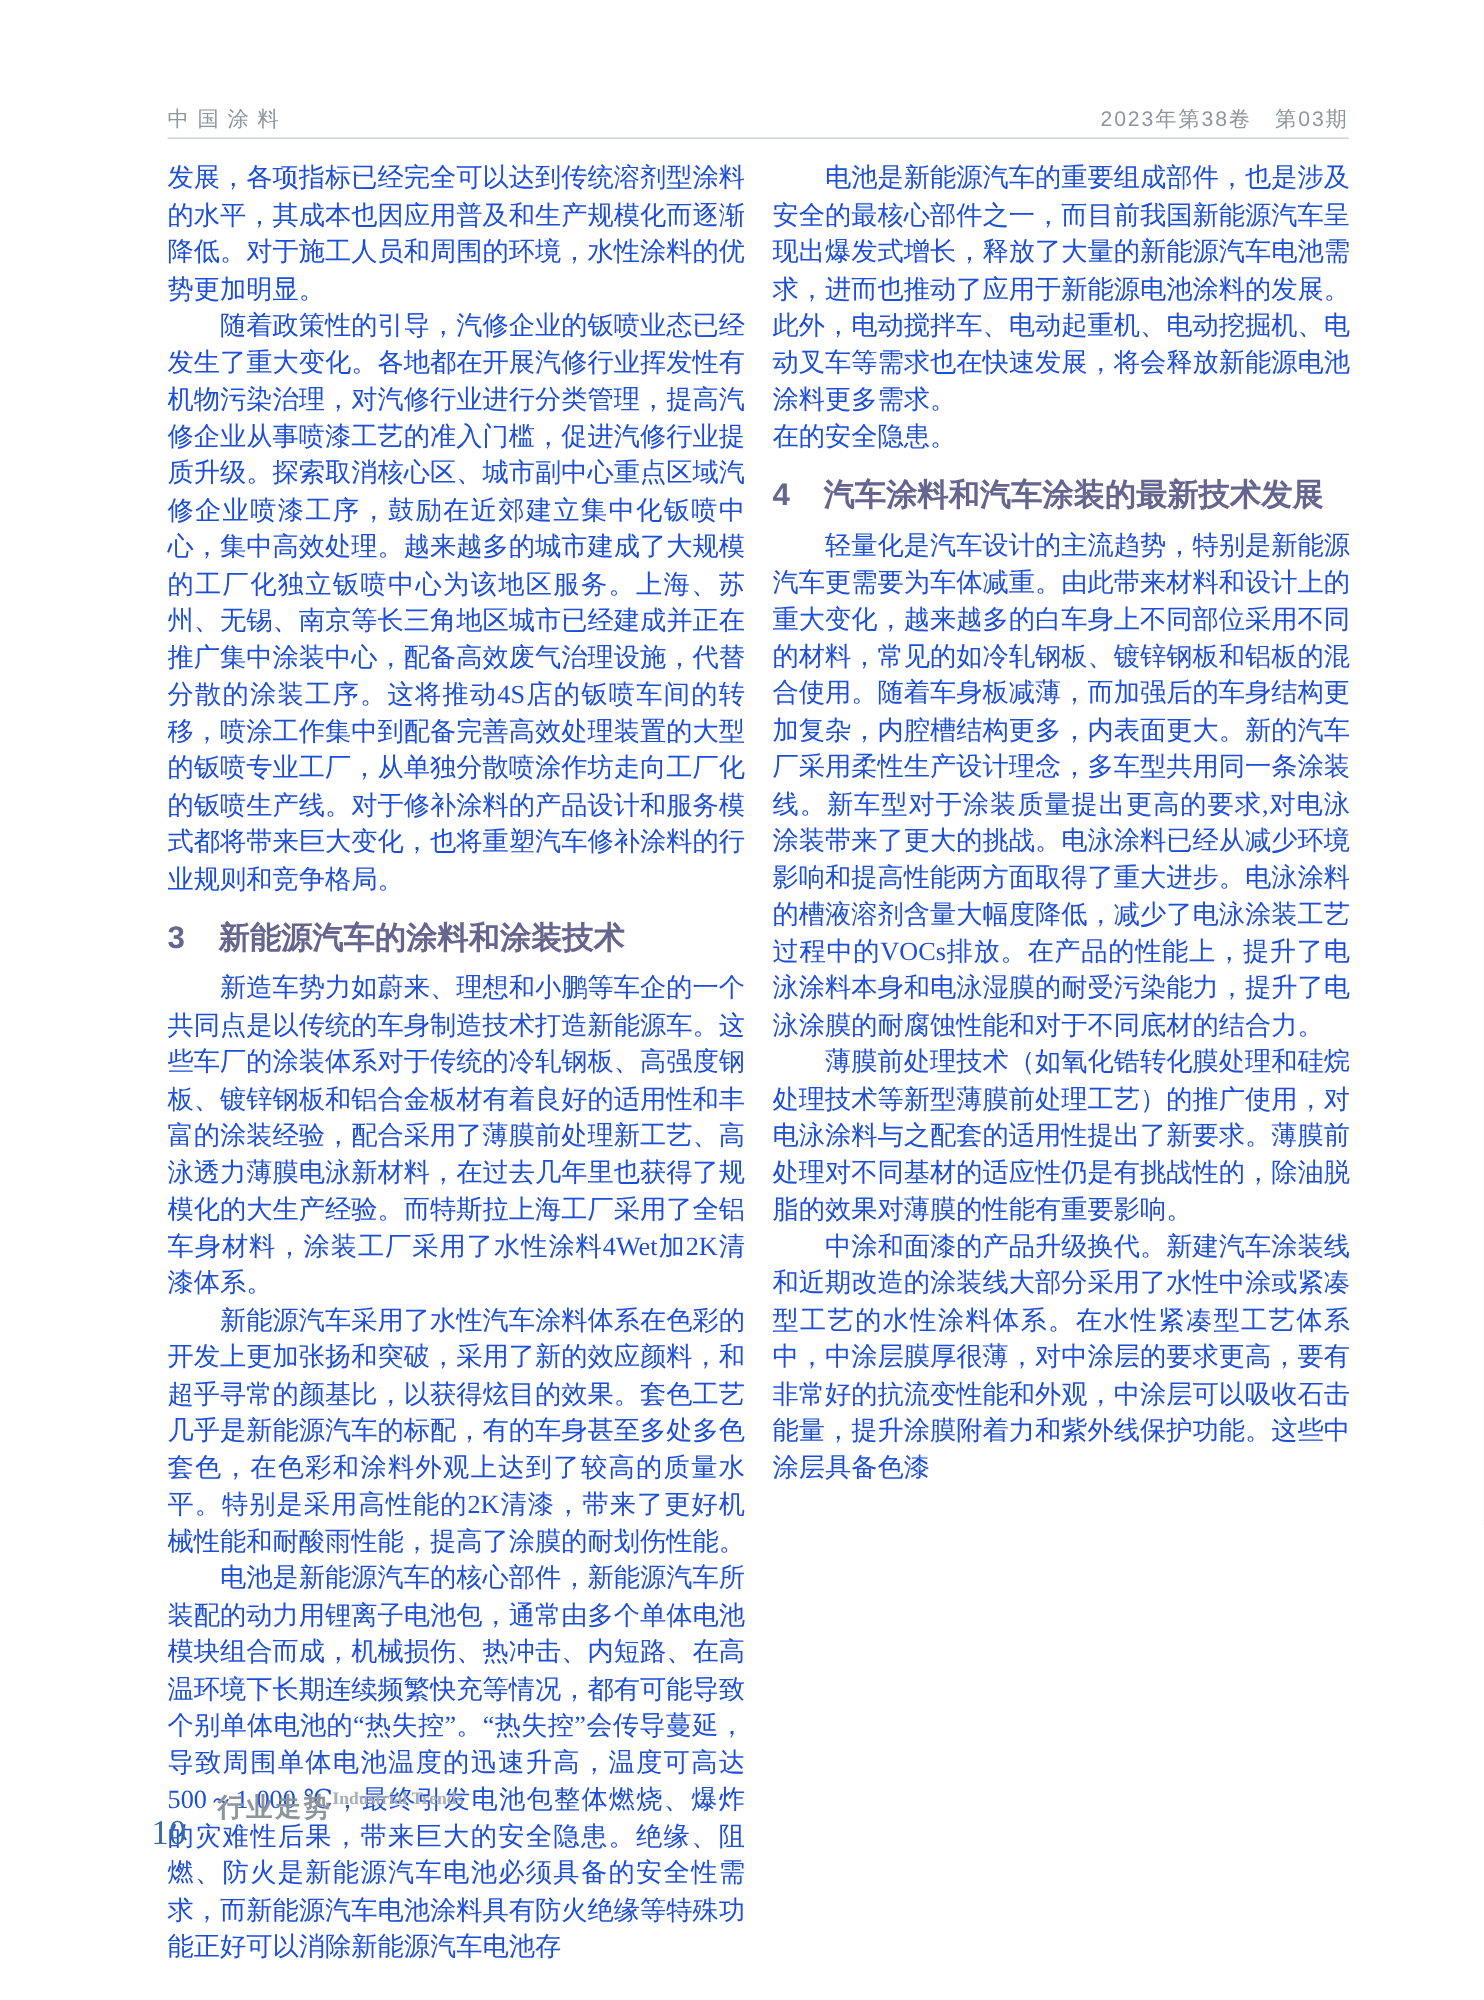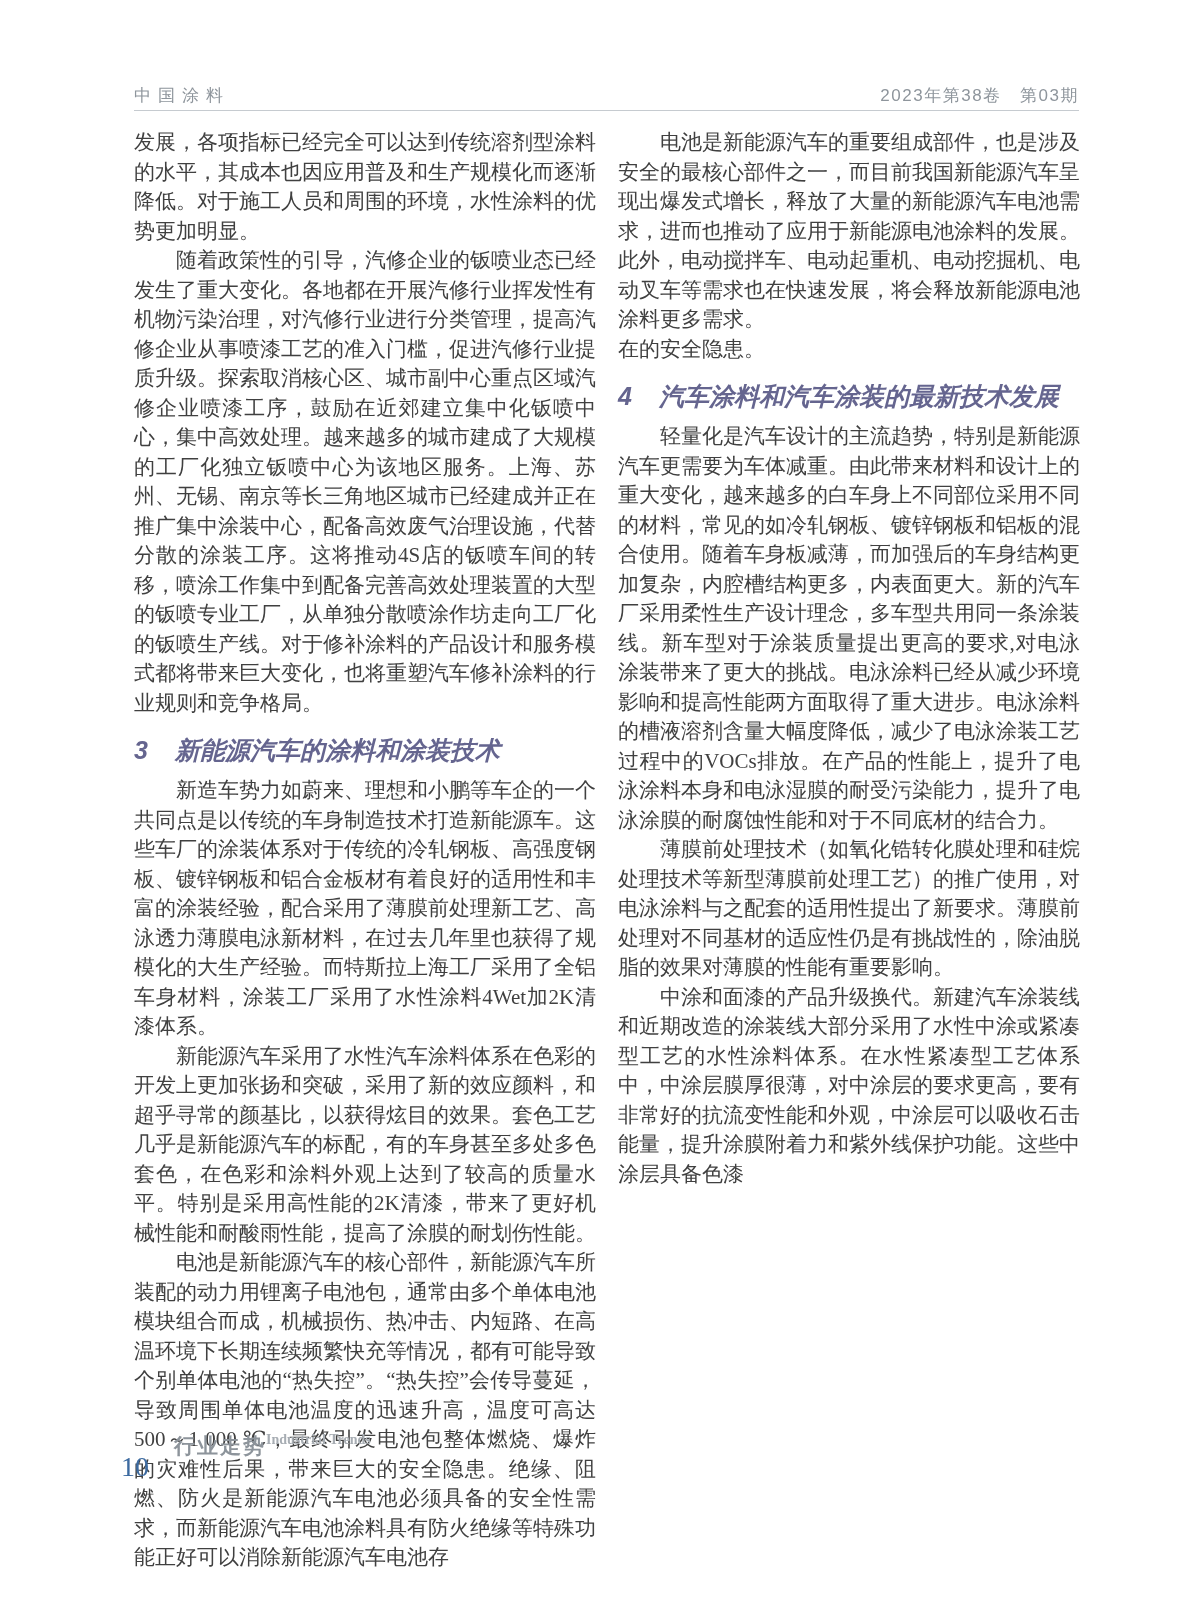--- a/index.html
+++ b/index.html
@@ -46,31 +46,30 @@
     width: 946px;
     display: flex;
     gap: 22px;
   }
   .col { width: 462px; }
   .body-p {
     margin: 0;
     font-size: 21px;
     line-height: 29.5px;
     text-align: justify;
-    color: #404040;
+    color: #1d4ed8;
   }
   .body-p.indent { text-indent: 2em; }
   .sec-heading {
     margin: 16px 0 10px 0;
     font-family: "Liberation Sans", "DejaVu Sans", sans-serif;
     font-weight: bold;
     font-size: 25px;
     line-height: 32px;
     color: #65658f;
-    font-style: italic;
   }
   .sec-num { display: inline-block; margin-right: 27px; }
   
   .page-footer {
     position: absolute;
     left: 121px;
     top: 1431px;
     height: 57px;
     display: flex;
     align-items: flex-start;

